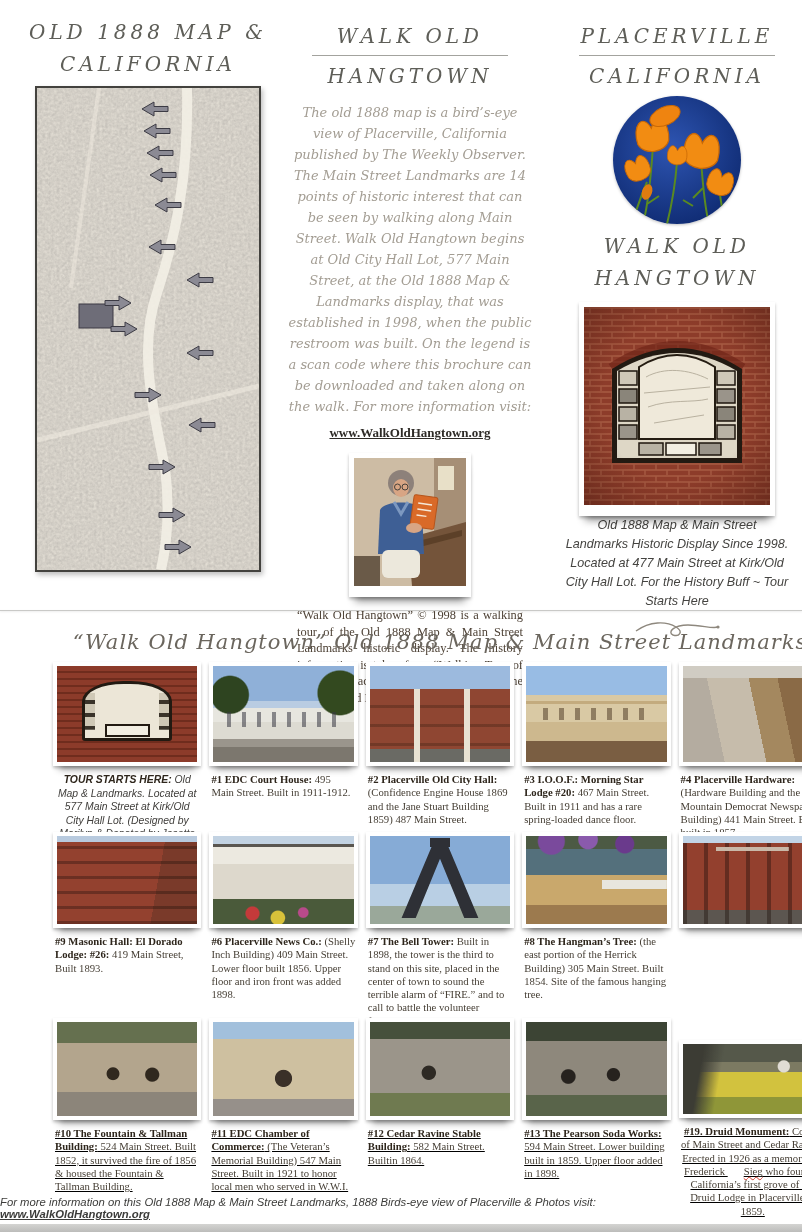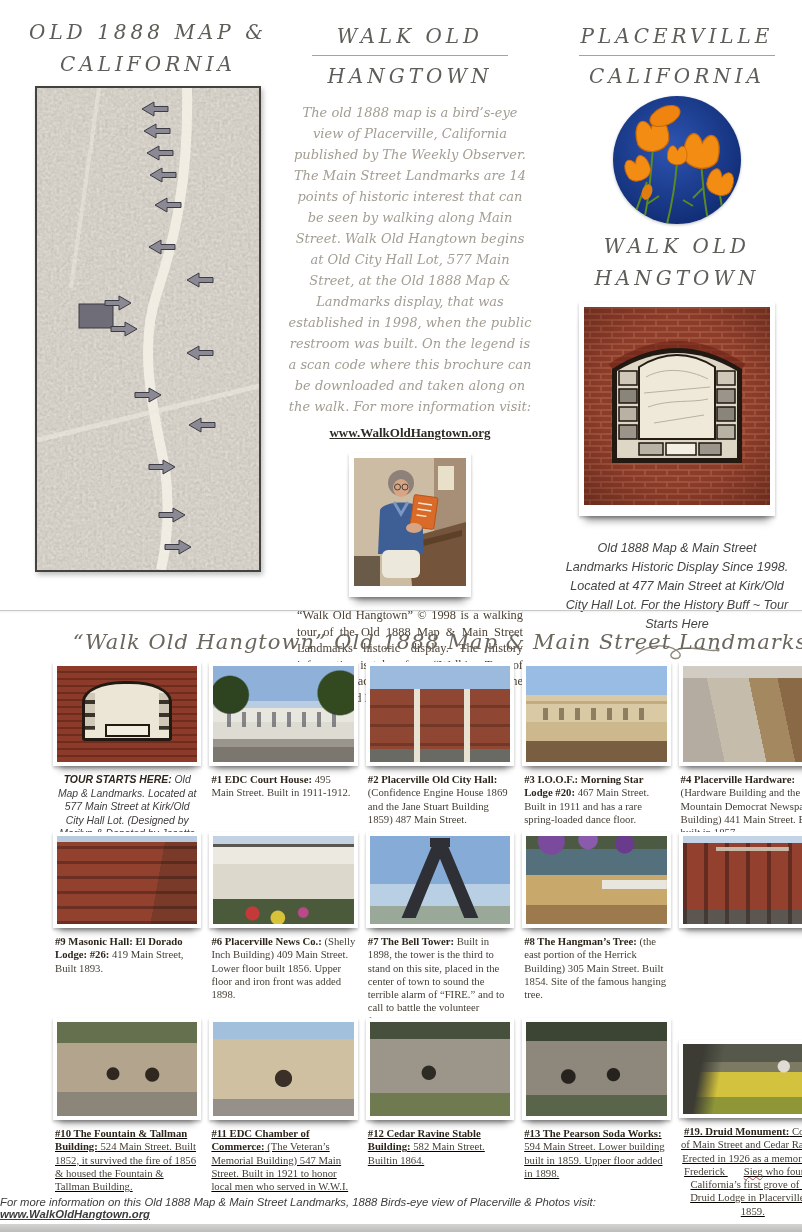--- a/index.html
+++ b/index.html
@@ -28,21 +28,21 @@
     background:#fff;padding:5px 5px 7px;display:inline-block;position:relative;
     box-shadow:0 2px 3px rgba(0,0,0,.25),0 10px 8px -6px rgba(0,0,0,.45);
   }
   .mid-photo{margin-top:12px;}
   .mcap{
     font:12.4px/1.33 "Liberation Serif",serif;color:#4e4236;text-align:justify;
     width:226px;margin:10px auto 0;
   }
   .rcap{
     font:italic 12.6px/1.5 "Liberation Sans",sans-serif;color:#454441;
-    width:224px;margin:23px auto 0;text-align:center;
+    width:224px;margin:0 auto 0;text-align:center;
   }
   .flourish{margin-top:8px;}
   .poppy-wrap{margin:8px auto 0;width:128px;height:128px;border-radius:50%;overflow:hidden;box-shadow:0 1px 3px rgba(0,0,0,.25);}
   
   .divider{position:absolute;left:0;top:610px;width:802px;border:0;border-top:1px solid #c9c9c7;box-shadow:0 1px 2px rgba(0,0,0,.10);margin:0;}
   
   .bottom{position:absolute;left:0;top:612px;width:802px;padding-left:39px;}
   .bheader{font:italic 21px "DejaVu Serif",serif;color:#6b665e;text-align:center;letter-spacing:1px;margin:18px 0 8px;}
   .grid{display:grid;grid-template-columns:repeat(5,1fr);column-gap:8px;row-gap:0;padding:0 14px;}
   .cell{position:relative;}

